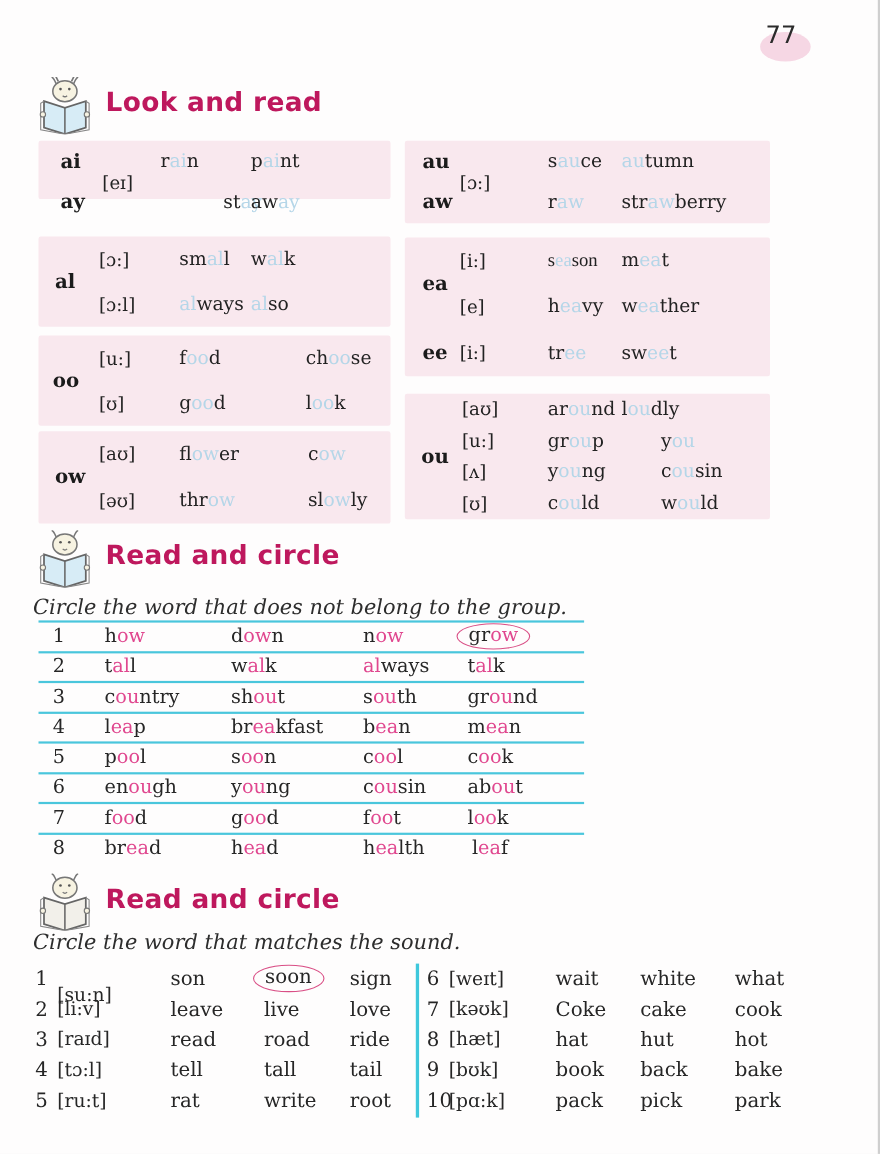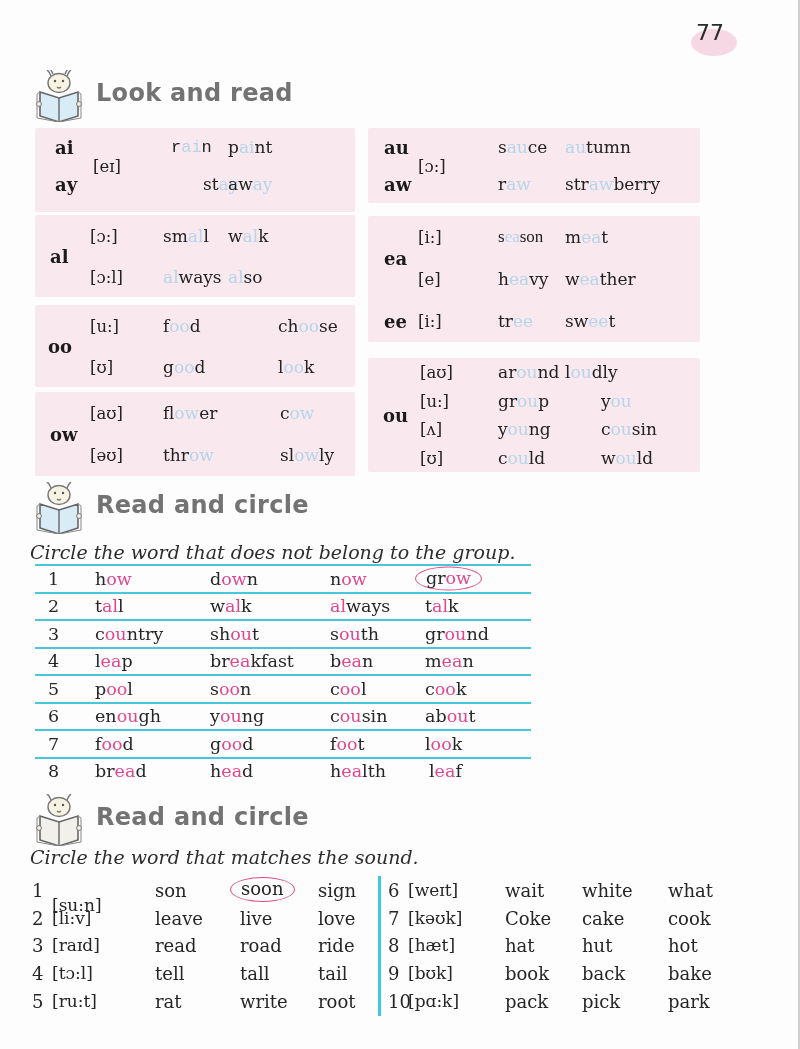--- a/index.html
+++ b/index.html
@@ -9,21 +9,21 @@
     font-family:"DejaVu Serif",serif;color:#2a2a2a;
   }
   .scan-edge{position:absolute;right:0;top:0;width:2px;height:100%;background:#cfcfcf;}
 
   
   .page-num-oval{position:absolute;left:691px;top:29px;width:46px;height:27px;border-radius:50%;background:#f6d7e4;}
   .page-num{position:absolute;left:696px;top:20px;font-family:"DejaVu Sans",sans-serif;font-size:22px;color:#2b2b2b;}
 
   
   .sec-icon{position:absolute;width:58px;height:52px;}
-  .sec-title{position:absolute;font-family:"DejaVu Sans","Liberation Sans",sans-serif;font-weight:bold;font-size:24px;color:#737373;letter-spacing:.3px;white-space:nowrap;}
+  .sec-title{position:absolute;font-family:"DejaVu Sans","Liberation Sans",sans-serif;font-weight:bold;font-size:24px;color:#be185d;letter-spacing:.3px;white-space:nowrap;}
   .instruction{position:absolute;font-style:italic;font-size:19px;color:#2d2d2d;white-space:nowrap;}
 
   
   .panel{position:absolute;background:#f9e8ee;border-radius:2px;}
   .panel .letter{position:absolute;transform:translateY(-50%);font-weight:bold;font-size:18px;color:#1b1b1b;white-space:nowrap;}
   .panel .phon{position:absolute;transform:translateY(-50%);font-size:16.5px;color:#222;white-space:nowrap;}
   .panel .pword{position:absolute;transform:translateY(-50%);font-size:17px;color:#222;white-space:nowrap;}
   .hl-blue{color:#b5d6e8;}
   .hl-pink{color:#e0478f;}
 
@@ -57,25 +57,25 @@
     <path d="M27 17 Q29 19 31 17" stroke="#777" fill="none" stroke-width="1.2"></path>
     <path d="M10 22 L29 28 L48 22 L48 46 L29 52 L10 46 Z" fill="#d7ecf6" stroke="#666" stroke-width="1.6"></path>
     <path d="M29 28 L29 52" stroke="#666" stroke-width="1.4"></path>
     <path d="M10 22 L7 24 L7 48 L29 52 M48 22 L51 24 L51 48 L29 52" fill="none" stroke="#888" stroke-width="1"></path>
     <circle cx="9" cy="34" r="2.4" fill="#f7f3e2" stroke="#777" stroke-width="1"></circle>
     <circle cx="49" cy="34" r="2.4" fill="#f7f3e2" stroke="#777" stroke-width="1"></circle>
   </svg>
   <div class="sec-title" style="left:96px;top:79px">Look and read</div>
 
   <div id="phonics">
-      <div class="panel" style="left: 35px; top: 128px; width: 320px; height: 84px;">
+      <div class="panel" style="left: 35px; top: 128px; width: 320px; height: 53px;">
         <span class="letter" style="left: 20px; top: 18.75px;">ai</span>
         <span class="letter" style="left: 20px; top: 56.25px;">ay</span>
         <span class="phon" style="left: 58px; top: 37.5px;">[eɪ]</span>
-        <span class="pword" style="left: 136px; top: 18.75px; font-family: Liberation Mono, monospace;"><span>r</span><span class="hl-blue">ai</span><span>n</span></span>
+        <span class="pword" style="left: 111px; top: 18.75px;"><span>r</span><span class="hl-blue">ai</span><span>n</span></span>
         <span class="pword" style="left: 193px; top: 18.75px;"><span>p</span><span class="hl-blue">ai</span><span>nt</span></span>
         <span class="pword" style="left: 132px; top: 56.25px; margin-left: 36px;"><span>st</span><span class="hl-blue">ay</span></span>
         <span class="pword" style="left: 193px; top: 56.25px;"><span>aw</span><span class="hl-blue">ay</span></span>
       </div>
       <div class="panel" style="left: 368px; top: 128px; width: 332px; height: 75px;">
         <span class="letter" style="left: 16px; top: 18.75px;">au</span>
         <span class="letter" style="left: 16px; top: 56.25px;">aw</span>
         <span class="phon" style="left: 50px; top: 37.5px;">[ɔ:]</span>
         <span class="pword" style="left: 130px; top: 18.75px;"><span>s</span><span class="hl-blue">au</span><span>ce</span></span>
         <span class="pword" style="left: 197px; top: 18.75px;"><span class="hl-blue">au</span><span>tumn</span></span>

